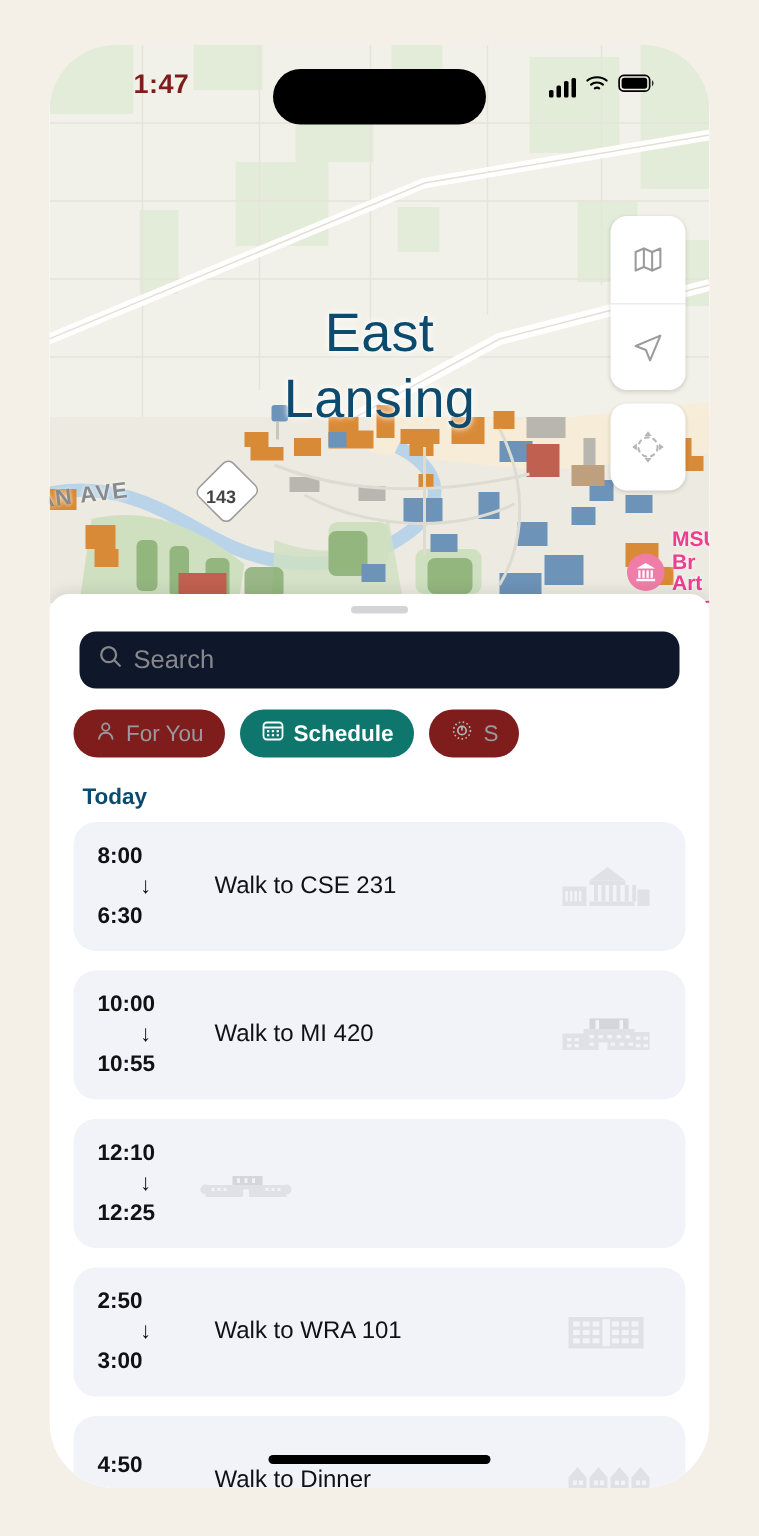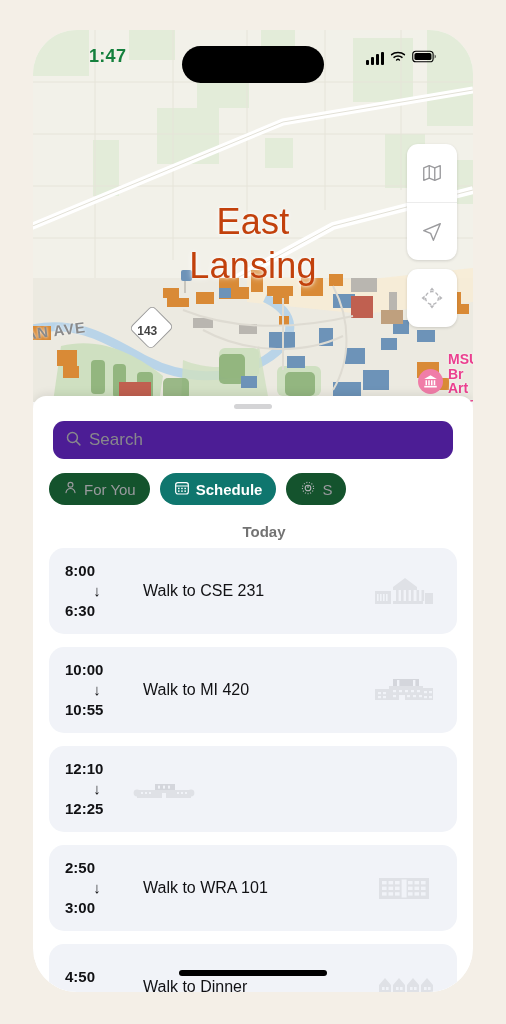--- a/index.html
+++ b/index.html
@@ -27,21 +27,21 @@
     background: #f2f1ea;
     overflow: hidden;
   }
   .map-bg { position: absolute; inset: 0; }
 
   .city-label {
     position: absolute;
     left: 0; right: 0;
     top: 170px;
     text-align: center;
-    color: #c2410c;
+    color: #0c4a6e;
     font-size: 36px;
     font-weight: 400;
     line-height: 1.22;
     letter-spacing: .2px;
     white-space: pre-line;
     text-shadow: 0 0 3px rgba(255,255,255,.95), 0 0 6px rgba(255,255,255,.8);
   }
 
   .street-label {
     position: absolute;
@@ -116,50 +116,49 @@
   }
   .grabber {
     width: 38px; height: 5px; border-radius: 3px;
     background: #d4d4d6;
     margin: 8px auto 0;
   }
 
   .search-bar {
     margin: 12px 20px 0;
     height: 38px;
-    background: #4c1d95;
+    background: #0f172a;
     border-radius: 11px;
     display: flex; align-items: center;
     gap: 7px; padding: 0 12px;
   }
   .search-placeholder { color: #88888c; font-size: 17px; }
 
   .chips {
     display: flex; gap: 10px;
     padding: 14px 0 0 16px;
     white-space: nowrap;
   }
   .chip {
     height: 32px;
     border-radius: 16px;
-    background: #14532d;
+    background: #7f1d1d;
     color: #9a9a9e;
     font-size: 15px; font-weight: 500;
     display: flex; align-items: center; gap: 6px;
     padding: 0 14px;
     flex: none;
   }
   .chip.active { background: #0f766e; color: #ffffff; font-weight: 600; }
 
   .section-title {
     margin: 18px 0 0 22px;
     font-size: 15px;
     font-weight: 700;
-    color: #737373;
-    text-align: center;
+    color: #0c4a6e;
   }
 
   .cards { margin-top: 8px; }
   .ev-card {
     margin: 0 16px 13px;
     height: 86px;
     background: #f1f3f8;
     border-radius: 15px;
     display: flex; align-items: center;
     padding: 0 16px;
@@ -198,21 +197,21 @@
   
   .statusbar {
     position: absolute; left: 0; top: 0;
     width: 440px; height: 52px;
     z-index: 30;
     pointer-events: none;
   }
   .sb-time {
     position: absolute;
     left: 56px; top: 16px;
-    font-size: 18px; font-weight: 700; color: #15803d;
+    font-size: 18px; font-weight: 700; color: #7f1d1d;
     letter-spacing: .3px;
   }
   .island {
     position: absolute;
     left: 50%; transform: translateX(-50%);
     top: 16px;
     width: 142px; height: 37px;
     background: #000;
     border-radius: 19px;
   }

